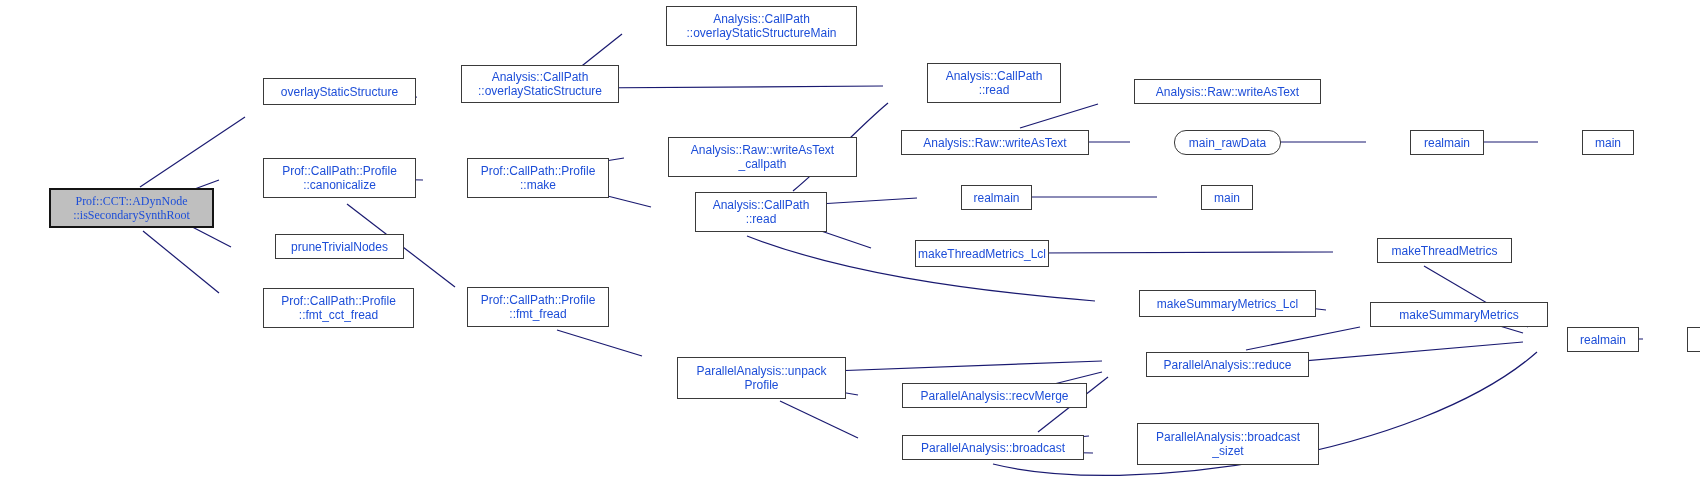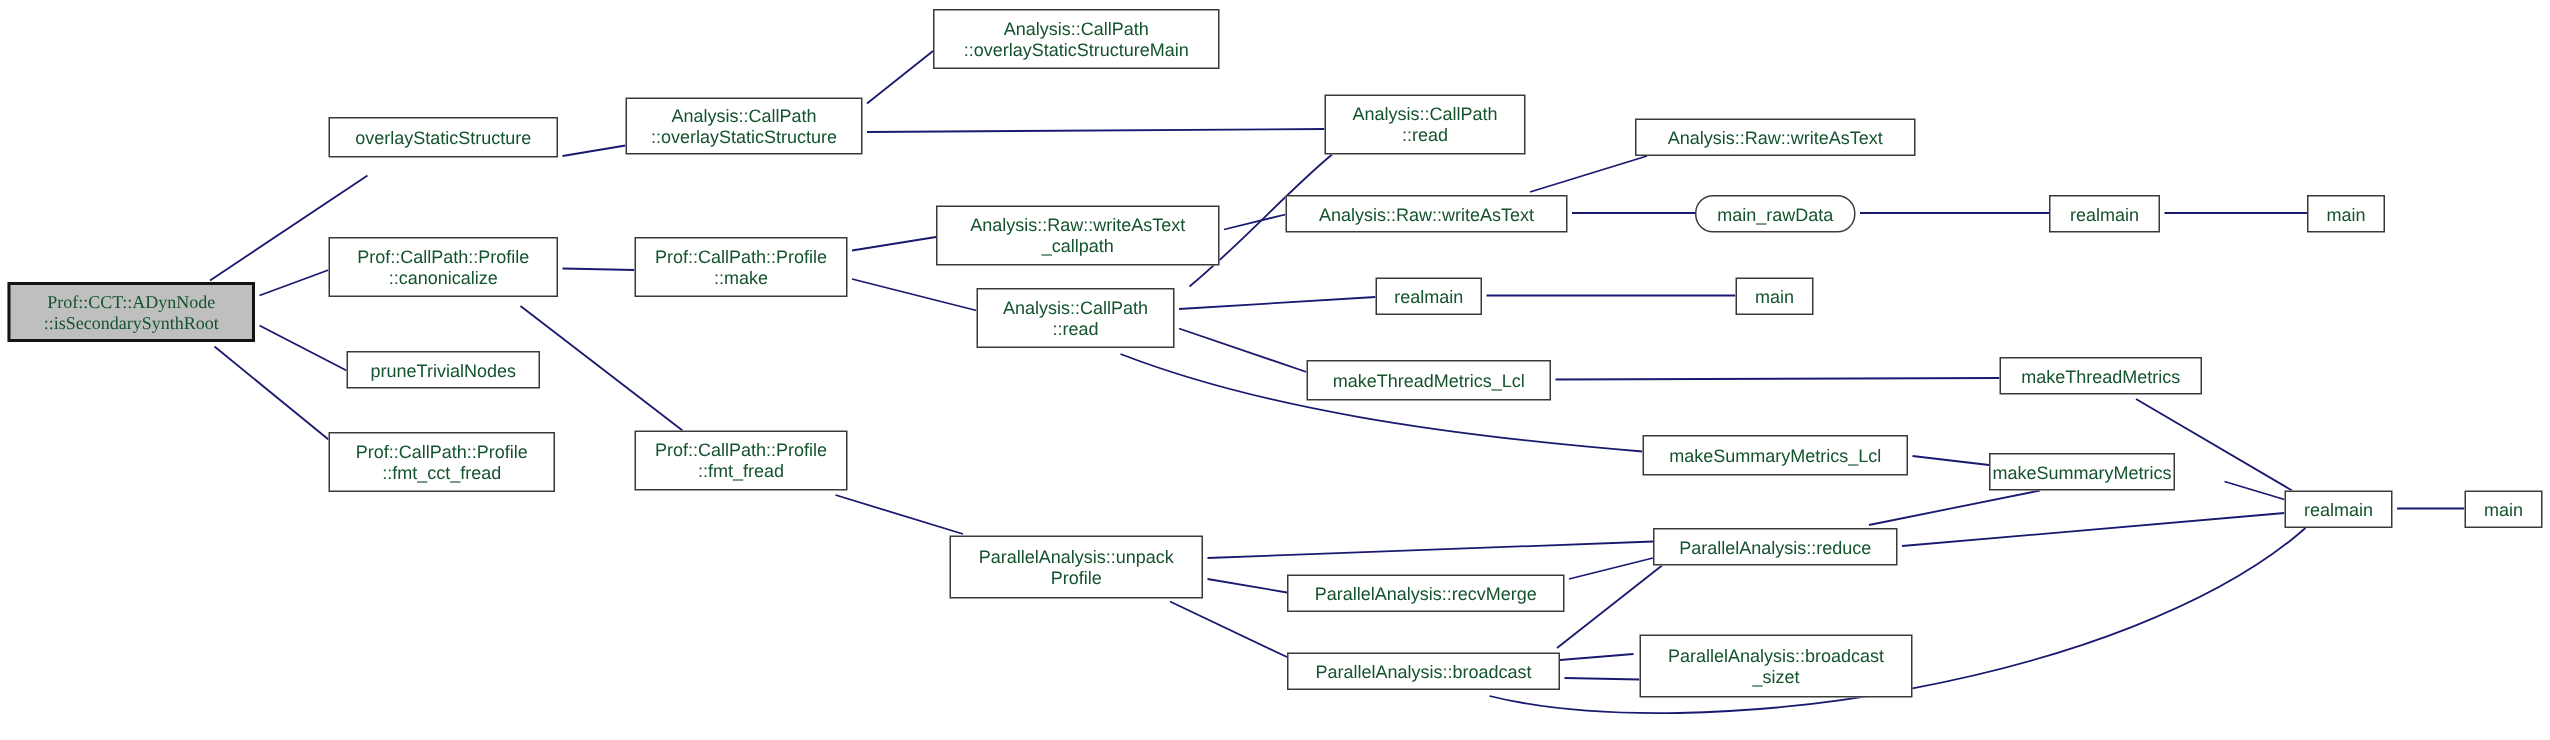--- a/index.html
+++ b/index.html
@@ -15,30 +15,31 @@
   }
   .edge-layer path{
     fill:none;
     stroke-width:1.2px;
   }
   .node{
     position:absolute;
     box-sizing:border-box;
     border:1px solid #3a3a3a;
     background:#ffffff;
-    color:#14532d;
+    color:#1d4ed8;
     font-size:12px;
     line-height:14px;
     display:flex;
     align-items:center;
     justify-content:center;
     text-align:center;
     white-space:pre-line;
     padding:1px 7px;
     cursor:pointer;
+    margin-left:44px;
   }
   .node.hl{
     background:#bfbfbf;
     border:2px solid #141414;
     cursor:default;
     font-family:Liberation Serif, serif;
   }
 </style>
 </head>
 <body>
@@ -105,29 +106,29 @@
     <div class="node" style="left: 1366px; top: 130px; width: 74px; height: 25px;">realmain</div>
     <div class="node" style="left: 1538px; top: 130px; width: 52px; height: 25px;">main</div>
     <div class="node" style="left: 219px; top: 158px; width: 153px; height: 40px;">Prof::CallPath::Profile
 ::canonicalize</div>
     <div class="node" style="left: 423px; top: 158px; width: 142px; height: 40px;">Prof::CallPath::Profile
 ::make</div>
     <div class="node" style="left: 651px; top: 192px; width: 132px; height: 40px;">Analysis::CallPath
 ::read</div>
     <div class="node" style="left: 917px; top: 185px; width: 71px; height: 25px;">realmain</div>
     <div class="node" style="left: 1157px; top: 185px; width: 52px; height: 25px;">main</div>
-    <div class="node" style="left: 871px; top: 240px; width: 163px; height: 27px;">makeThreadMetrics_Lcl</div>
+    <div class="node" style="left: 871px; top: 240px; width: 134px; height: 27px;">makeThreadMetrics_Lcl</div>
     <div class="node" style="left: 1333px; top: 238px; width: 135px; height: 25px;">makeThreadMetrics</div>
     <div class="node" style="left: 231px; top: 234px; width: 129px; height: 25px;">pruneTrivialNodes</div>
     <div class="node" style="left: 219px; top: 288px; width: 151px; height: 40px;">Prof::CallPath::Profile
 ::fmt_cct_fread</div>
     <div class="node" style="left: 423px; top: 287px; width: 142px; height: 40px;">Prof::CallPath::Profile
 ::fmt_fread</div>
     <div class="node" style="left: 1095px; top: 290px; width: 177px; height: 27px;">makeSummaryMetrics_Lcl</div>
-    <div class="node" style="left: 1326px; top: 302px; width: 124px; height: 25px;">makeSummaryMetrics</div>
+    <div class="node" style="left: 1326px; top: 302px; width: 178px; height: 25px;">makeSummaryMetrics</div>
     <div class="node" style="left: 1102px; top: 352px; width: 163px; height: 25px;">ParallelAnalysis::reduce</div>
     <div class="node" style="left: 633px; top: 357px; width: 169px; height: 42px;">ParallelAnalysis::unpack
 Profile</div>
     <div class="node" style="left: 1523px; top: 327px; width: 72px; height: 25px;">realmain</div>
     <div class="node" style="left: 1643px; top: 327px; width: 52px; height: 25px;">main</div>
     <div class="node" style="left: 858px; top: 383px; width: 185px; height: 25px;">ParallelAnalysis::recvMerge</div>
     <div class="node" style="left: 858px; top: 435px; width: 182px; height: 25px;">ParallelAnalysis::broadcast</div>
     <div class="node" style="left: 1093px; top: 423px; width: 182px; height: 42px;">ParallelAnalysis::broadcast
 _sizet</div>
   </div>

